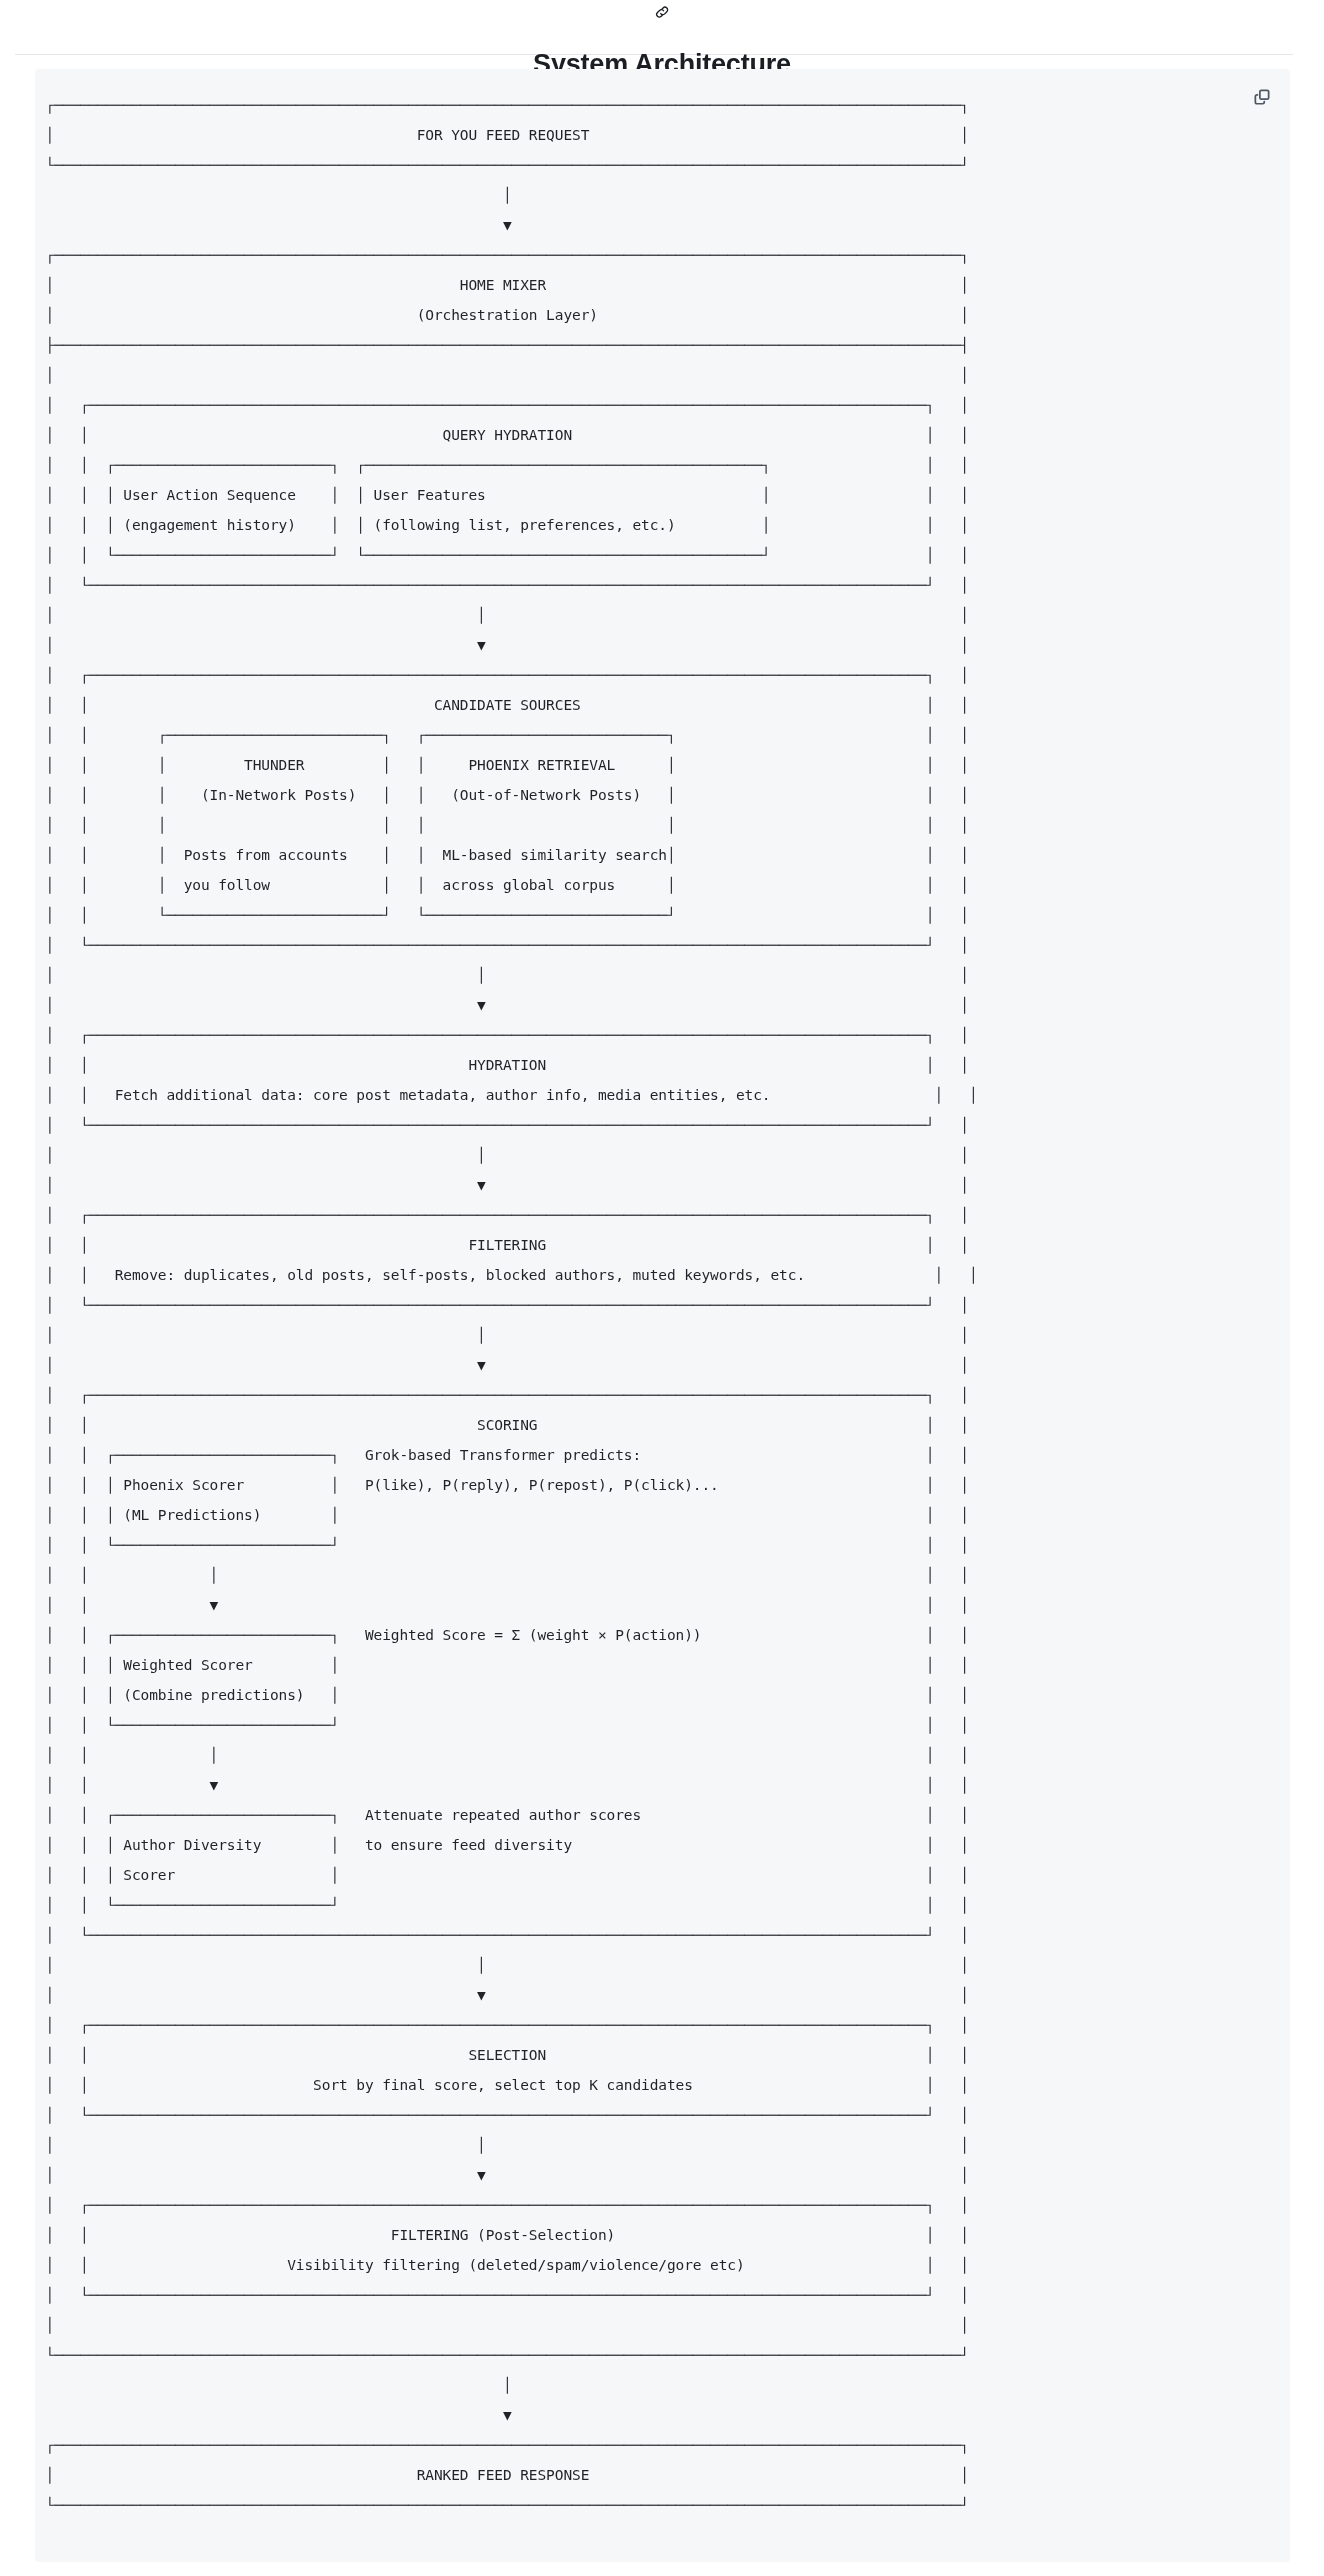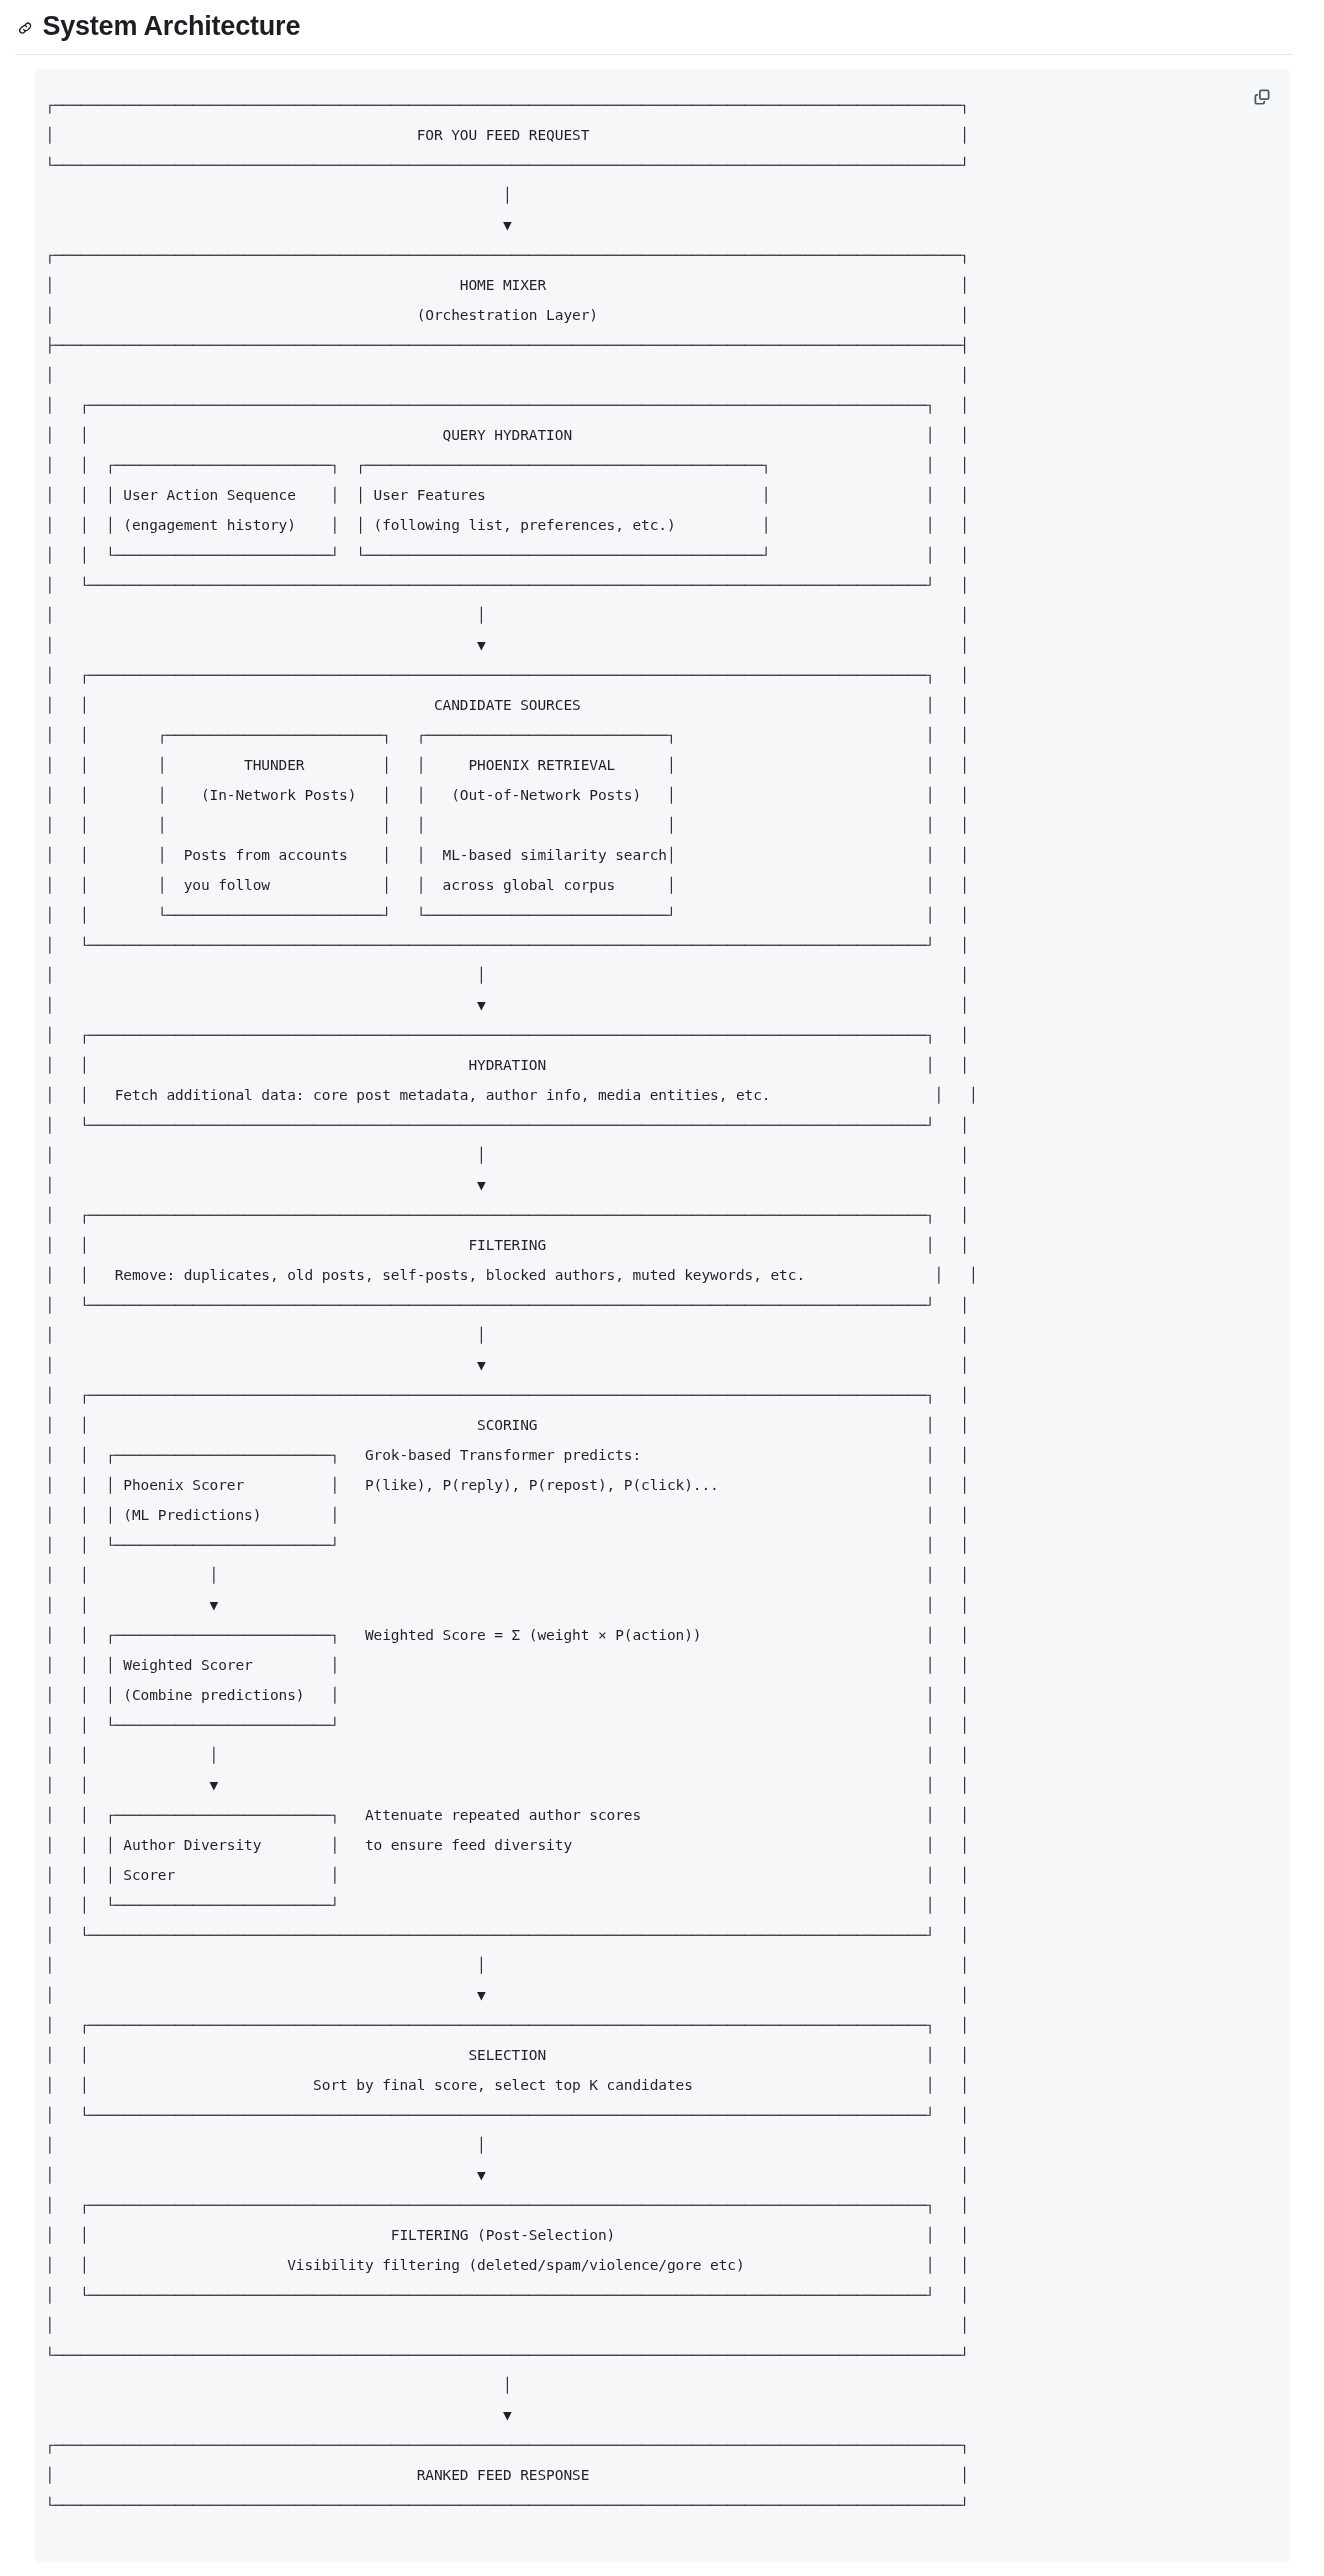--- a/index.html
+++ b/index.html
@@ -21,20 +21,21 @@
     padding: 0 0 0 0;
     margin: 0 15.4px 0 15.4px;
   }
   .heading-row {
     display: flex;
     align-items: center;
     gap: 8px;
     height: 54px;
     padding-left: 0px;
     box-sizing: border-box;
+    flex-direction: column;
   }
   .anchor-link {
     width: 19px;
     height: 19px;
     flex: 0 0 19px;
     display: flex;
     align-items: center;
     justify-content: center;
     color: #1b1f24;
     margin-top: 2.9px;

